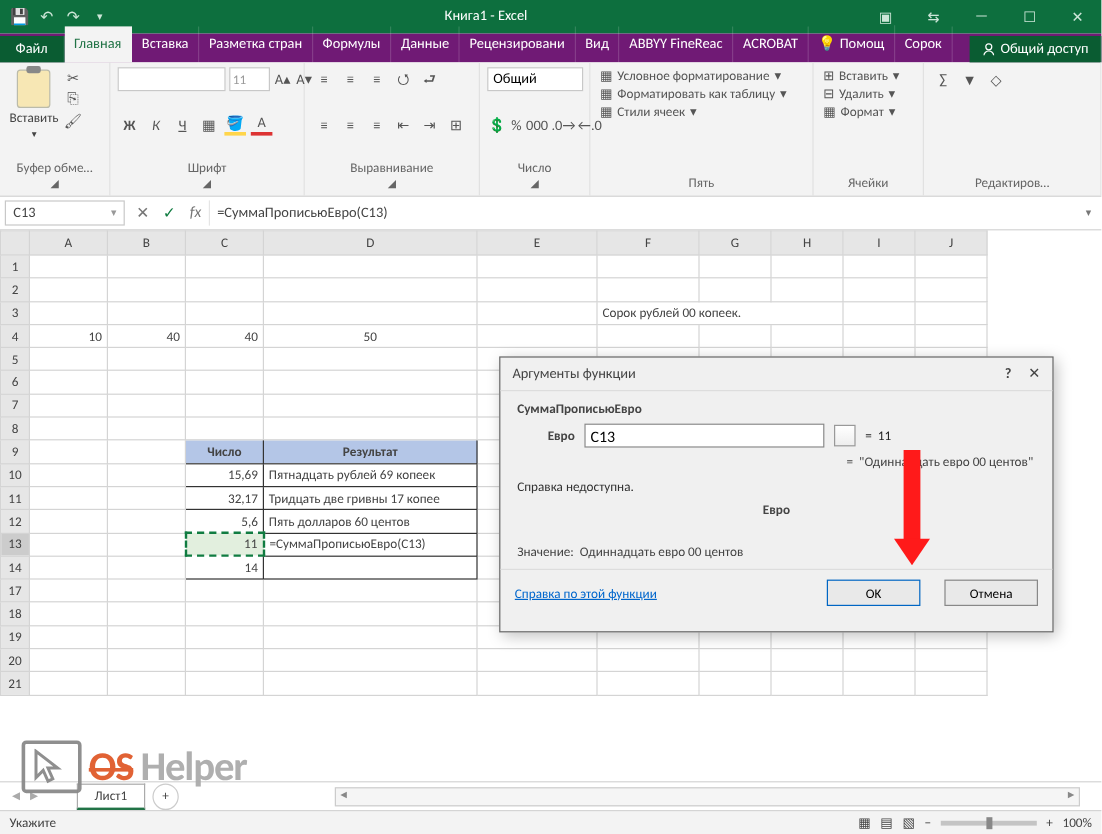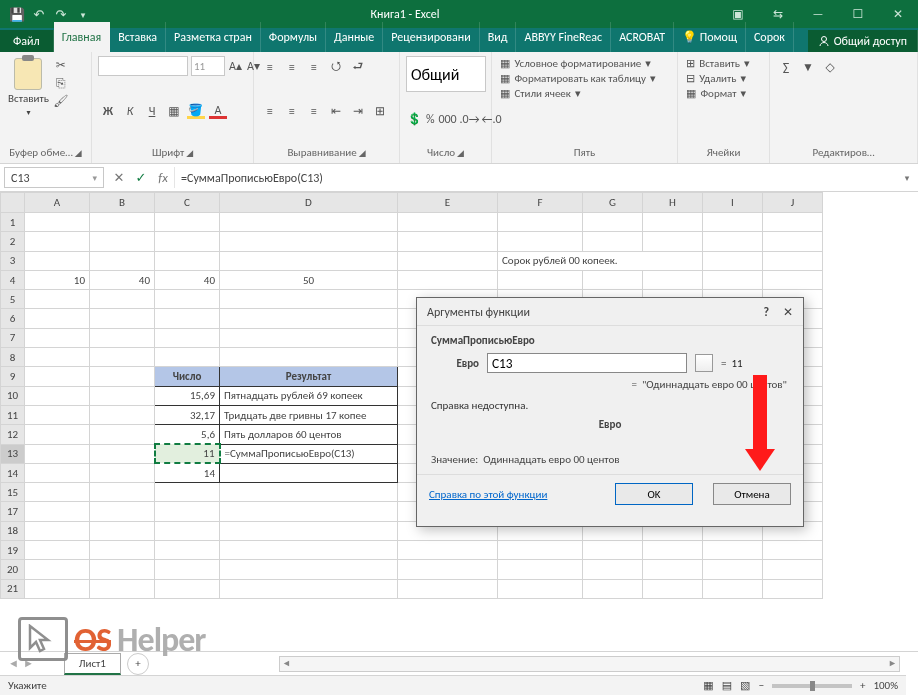--- a/index.html
+++ b/index.html
@@ -7,41 +7,41 @@
 
 
 .titlebar { height: 28px; background: #0d6f3e; display: flex; align-items: center; }
 .titlebar .qat { display: flex; gap: 4px; padding-left: 8px; align-items: center; }
 .tb-ico { width: 18px; height: 18px; display: inline-flex; align-items: center; justify-content: center; color: #cde6d8; font-size: 13px; }
 .titlebar .title { flex: 1; text-align: center; color: #fff; font-size: 12px; }
 .titlebar .wctrl { display: flex; gap: 0; }
 .wbtn { width: 40px; height: 28px; display: flex; align-items: center; justify-content: center; color: #cde6d8; font-size: 12px; }
 
 
-.tabs { height: 24px; background: #0f766e; display: flex; align-items: flex-end; font-size: 12px; }
+.tabs { height: 24px; background: #701a75; display: flex; align-items: flex-end; font-size: 12px; }
 .tab { padding: 8px 8px; color: #fff; border-right: 1px solid rgba(255,255,255,.15); white-space: nowrap; }
 .tab.file { background: #0a5c32; padding: 4px 13px; }
 .tab.active { background: #f3f3f3; color: #217346; font-weight: 400; }
 .tab.share { margin-left: auto; background: #0a5c32; padding: 4px 10px; display: flex; align-items: center; gap: 4px; }
 
 
 .ribbon { height: 112px; background: #f3f3f3; border-bottom: 1px solid #d4d4d4; display: flex; }
 .group { border-right: 1px solid #e1e1e1; padding: 4px 6px 2px; display: flex; flex-direction: column; justify-content: space-between; }
-.group-label { text-align: center; font-size: 11px; color: #666; padding: 2px 0; display: flex; justify-content: center; align-items: center; gap: 2px; }
+.group-label { text-align: center; font-size: 11px; color: #666; padding: 2px 0; display: flex; justify-content: flex-end; align-items: center; gap: 2px; flex-direction: column; }
 .gctl { color: #666; font-size: 9px; }
 .paste-big { display: flex; flex-direction: column; align-items: center; gap: 2px; padding: 2px; }
 .paste-ico { width: 28px; height: 32px; background: #f7e7b4; border: 1px solid #bba; border-radius: 3px; position: relative; }
 .paste-ico:before { content: ""; position: absolute; top: -4px; left: 7px; width: 12px; height: 6px; background: #888; border-radius: 2px; }
 .rib-btn { width: 18px; height: 16px; display: inline-flex; align-items: center; justify-content: center; color: #555; font-size: 12px; margin: 1px; }
 .font-row { display: flex; gap: 3px; align-items: center; }
 .font-select, .size-select { background: #fff; border: 1px solid #c8c8c8; font-size: 11px; height: 20px; color: #999; }
 .font-select { width: 90px; padding: 0 4px; }
 .size-select { width: 34px; padding: 0 2px; }
 .rrow { display: flex; gap: 2px; align-items: center; margin-top: 2px; }
-.num-sel { background: #fff; border: 1px solid #c8c8c8; font-size: 16px; height: 36px; width: 80px; padding: 0 4px; }
+.num-sel { background: #fff; border: 1px solid #c8c8c8; font-size: 12px; height: 20px; width: 80px; padding: 0 4px; }
 .style-item { display: flex; align-items: center; gap: 4px; font-size: 11px; color: #555; padding: 1px 2px; white-space: nowrap; }
 .v-list { display:flex; flex-direction: column; }
 
 
 .fbar { height: 28px; border-bottom: 1px solid #d4d4d4; display: flex; align-items: center; }
 .namebox { width: 100px; border: 1px solid #c8c8c8; margin: 2px 4px; height: 21px; padding: 0 6px; display: flex; align-items: center; }
 .fctl { width: 22px; text-align: center; color: #777; font-size: 13px; }
 .fxin { flex: 1; padding: 0 6px; font-size: 12px; border-left: 1px solid #e5e5e5; height: 21px; display: flex; align-items: center; }
 
 
@@ -54,21 +54,21 @@
 .grid td.tl { text-align: left; }
 .grid td.tc { text-align: center; }
 .hdr-cell { background: #b4c6e7 !important; font-weight: bold; text-align: center !important; border: 1px solid #333 !important; }
 .brd { border: 1px solid #333 !important; }
 .active-cell { border: 2px dashed #107c41 !important; background: #e2efde !important; }
 .c-A { width: 65px; } .c-B { width: 65px; } .c-C { width: 65px; }
 .c-D { width: 178px; } .c-E { width: 100px; } .c-F { width: 85px; }
 .c-G { width: 60px; } .c-H { width: 60px; } .c-I { width: 60px; } .c-J { width: 60px; }
 
 
-.dialog { position: absolute; left: 416px; top: 297px; width: 388px; height: 230px; background: #f0f0f0; border: 1px solid #666; box-shadow: 3px 3px 12px rgba(0,0,0,.25); }
+.dialog { position: absolute; left: 416px; top: 297px; width: 462px; height: 230px; background: #f0f0f0; border: 1px solid #666; box-shadow: 3px 3px 12px rgba(0,0,0,.25); }
 .dlg-title { height: 28px; display: flex; align-items: center; padding: 0 10px; font-size: 12px; border-bottom: 1px solid #ddd; }
 .dlg-title .sp { flex: 1; }
 .dlg-body { padding: 8px 14px; font-size: 11px; }
 .dlg-fn { font-weight: bold; margin-bottom: 6px; }
 .dlg-row { display: flex; align-items: center; gap: 8px; margin-bottom: 5px; }
 .dlg-lbl { width: 48px; font-weight: bold; text-align: right; }
 .dlg-in { width: 200px; border: 1px solid #888; height: 20px; padding: 0 4px; background: #fff; }
 .dlg-pick { width: 18px; height: 18px; border: 1px solid #999; display: inline-block; background: linear-gradient(#fff,#eee); }
 .dlg-res { color: #222; }
 .dlg-help { margin-top: 8px; color: #333; }
@@ -86,21 +86,21 @@
 
 
 .tabs-bottom { position: absolute; left: 0; bottom: 20px; right: 0; height: 24px; border-top: 1px solid #d4d4d4; display: flex; align-items: center; font-size: 11px; }
 .sheet-tab { padding: 3px 14px; border: 1px solid #aaa; border-bottom: 2px solid #217346; background: #fff; margin-left: 30px; }
 .plus-tab { width: 22px; height: 22px; border: 1px solid #ccc; border-radius: 50%; margin-left: 6px; display: flex; align-items: center; justify-content: center; }
 .hsb { flex: 1; height: 16px; margin: 0 18px 0 130px; border: 1px solid #ccc; background: #f5f5f5; position: relative; }
 .hsb:before { content: "◄"; position: absolute; left: 2px; top: 0; font-size: 9px; color: #888; }
 .hsb:after { content: "►"; position: absolute; right: 2px; top: 0; font-size: 9px; color: #888; }
 
 
-.status { position: absolute; left: 0; bottom: 0; right: 12px; height: 20px; background: #f3f3f3; border-top: 1px solid #d4d4d4; display: flex; align-items: center; font-size: 11px; padding: 0 8px; gap: 8px; }
+.status { position: absolute; left: 0; bottom: 0; right: 0; height: 20px; background: #f3f3f3; border-top: 1px solid #d4d4d4; display: flex; align-items: center; font-size: 11px; padding: 0 8px; gap: 8px; }
 .status .sp { flex: 1; }
 .zoom-track { width: 80px; height: 4px; background: #c4c4c4; position: relative; }
 .zoom-track:before { content: ""; position: absolute; left: 38px; top: -3px; width: 5px; height: 10px; background: #888; }
 
 
 .watermark { position: absolute; left: 18px; bottom: 34px; display: flex; align-items: center; gap: 6px; font-family: Arial; font-size: 34px; font-weight: bold; color: #ababab; opacity: .95; letter-spacing: -1px; }
 .wm-red { color: #e05a2a; position: relative; }
 .wm-red:before { content: ""; position: absolute; left: 0; top: 53%; width: 100%; height: 3px; background: #e05a2a; }
 .wm-icon { width: 50px; height: 44px; border: 3px solid #8a8a8a; border-radius: 4px; position: relative; }
 .wm-icon svg { position: absolute; left: 6px; top: 4px; }
@@ -461,33 +461,20 @@
           <td class="brd">14</td>
           <td class="brd tl"></td>
           <td></td>
           <td></td>
           <td></td>
           <td></td>
           <td></td>
           <td></td>
         </tr>
   <tr>
-          <th>15</th>
-          <td></td>
-          <td></td>
-          <td></td>
-          <td></td>
-          <td></td>
-          <td></td>
-          <td></td>
-          <td></td>
-          <td></td>
-          <td></td>
-        </tr>
-  <tr>
           <th>17</th>
           <td></td>
           <td></td>
           <td></td>
           <td></td>
           <td></td>
           <td></td>
           <td></td>
           <td></td>
           <td></td>

